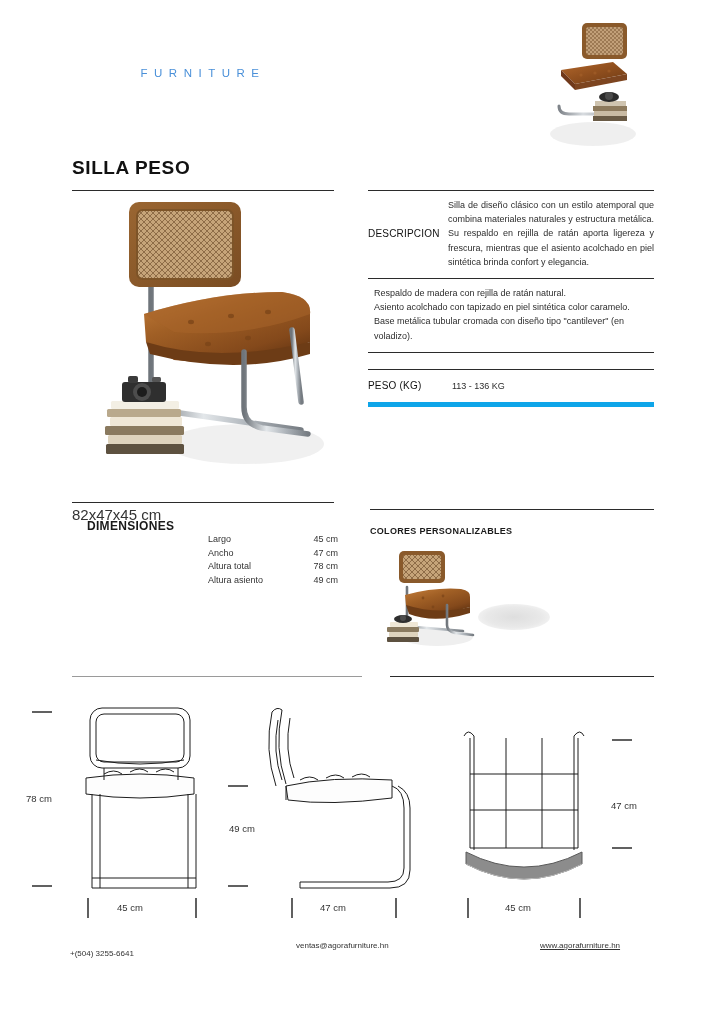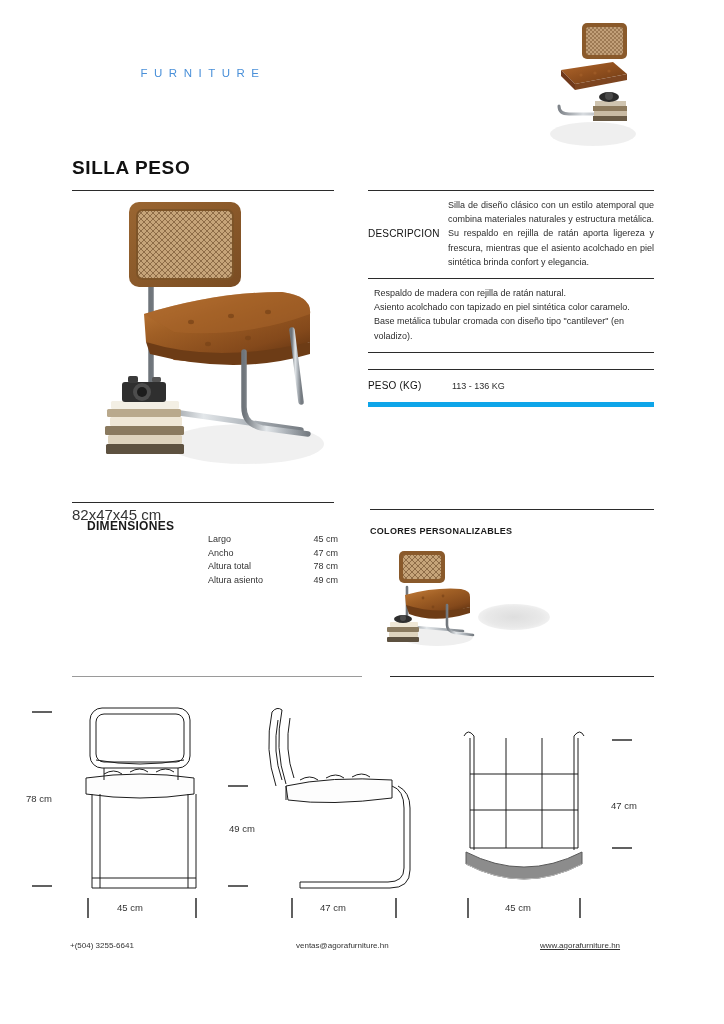--- a/index.html
+++ b/index.html
@@ -42,21 +42,21 @@
   .dim-head{position:absolute;left:72px;top:519px;font-size:12px;font-weight:bold;letter-spacing:.3px;margin-left:15px;}
   .dim-sum{position:absolute;left:72px;top:506px;font-size:15px;color:#333;}
   .dim-table{position:absolute;left:208px;top:533px;width:130px;font-size:9px;color:#333;}
   .dim-table .r{display:flex;justify-content:space-between;line-height:13.5px;}
   .dim-table .v{text-align:right;}
 
   .colors-head{position:absolute;left:370px;top:526px;font-size:9px;font-weight:bold;letter-spacing:.3px;}
 
   
   .foot{position:absolute;top:941px;font-size:8px;color:#333;}
-  .foot.a{left:70px;}
+  .foot.a{left:70px;margin-top:8px;}
   .foot.b{left:296px;}
   .foot.c{left:540px;text-decoration:underline;}
 
   
   .tech{position:absolute;left:0;top:690px;width:724px;height:240px;}
   .dimlabel{position:absolute;font-size:9.5px;color:#333;}
 </style>
 </head>
 <body>
 

